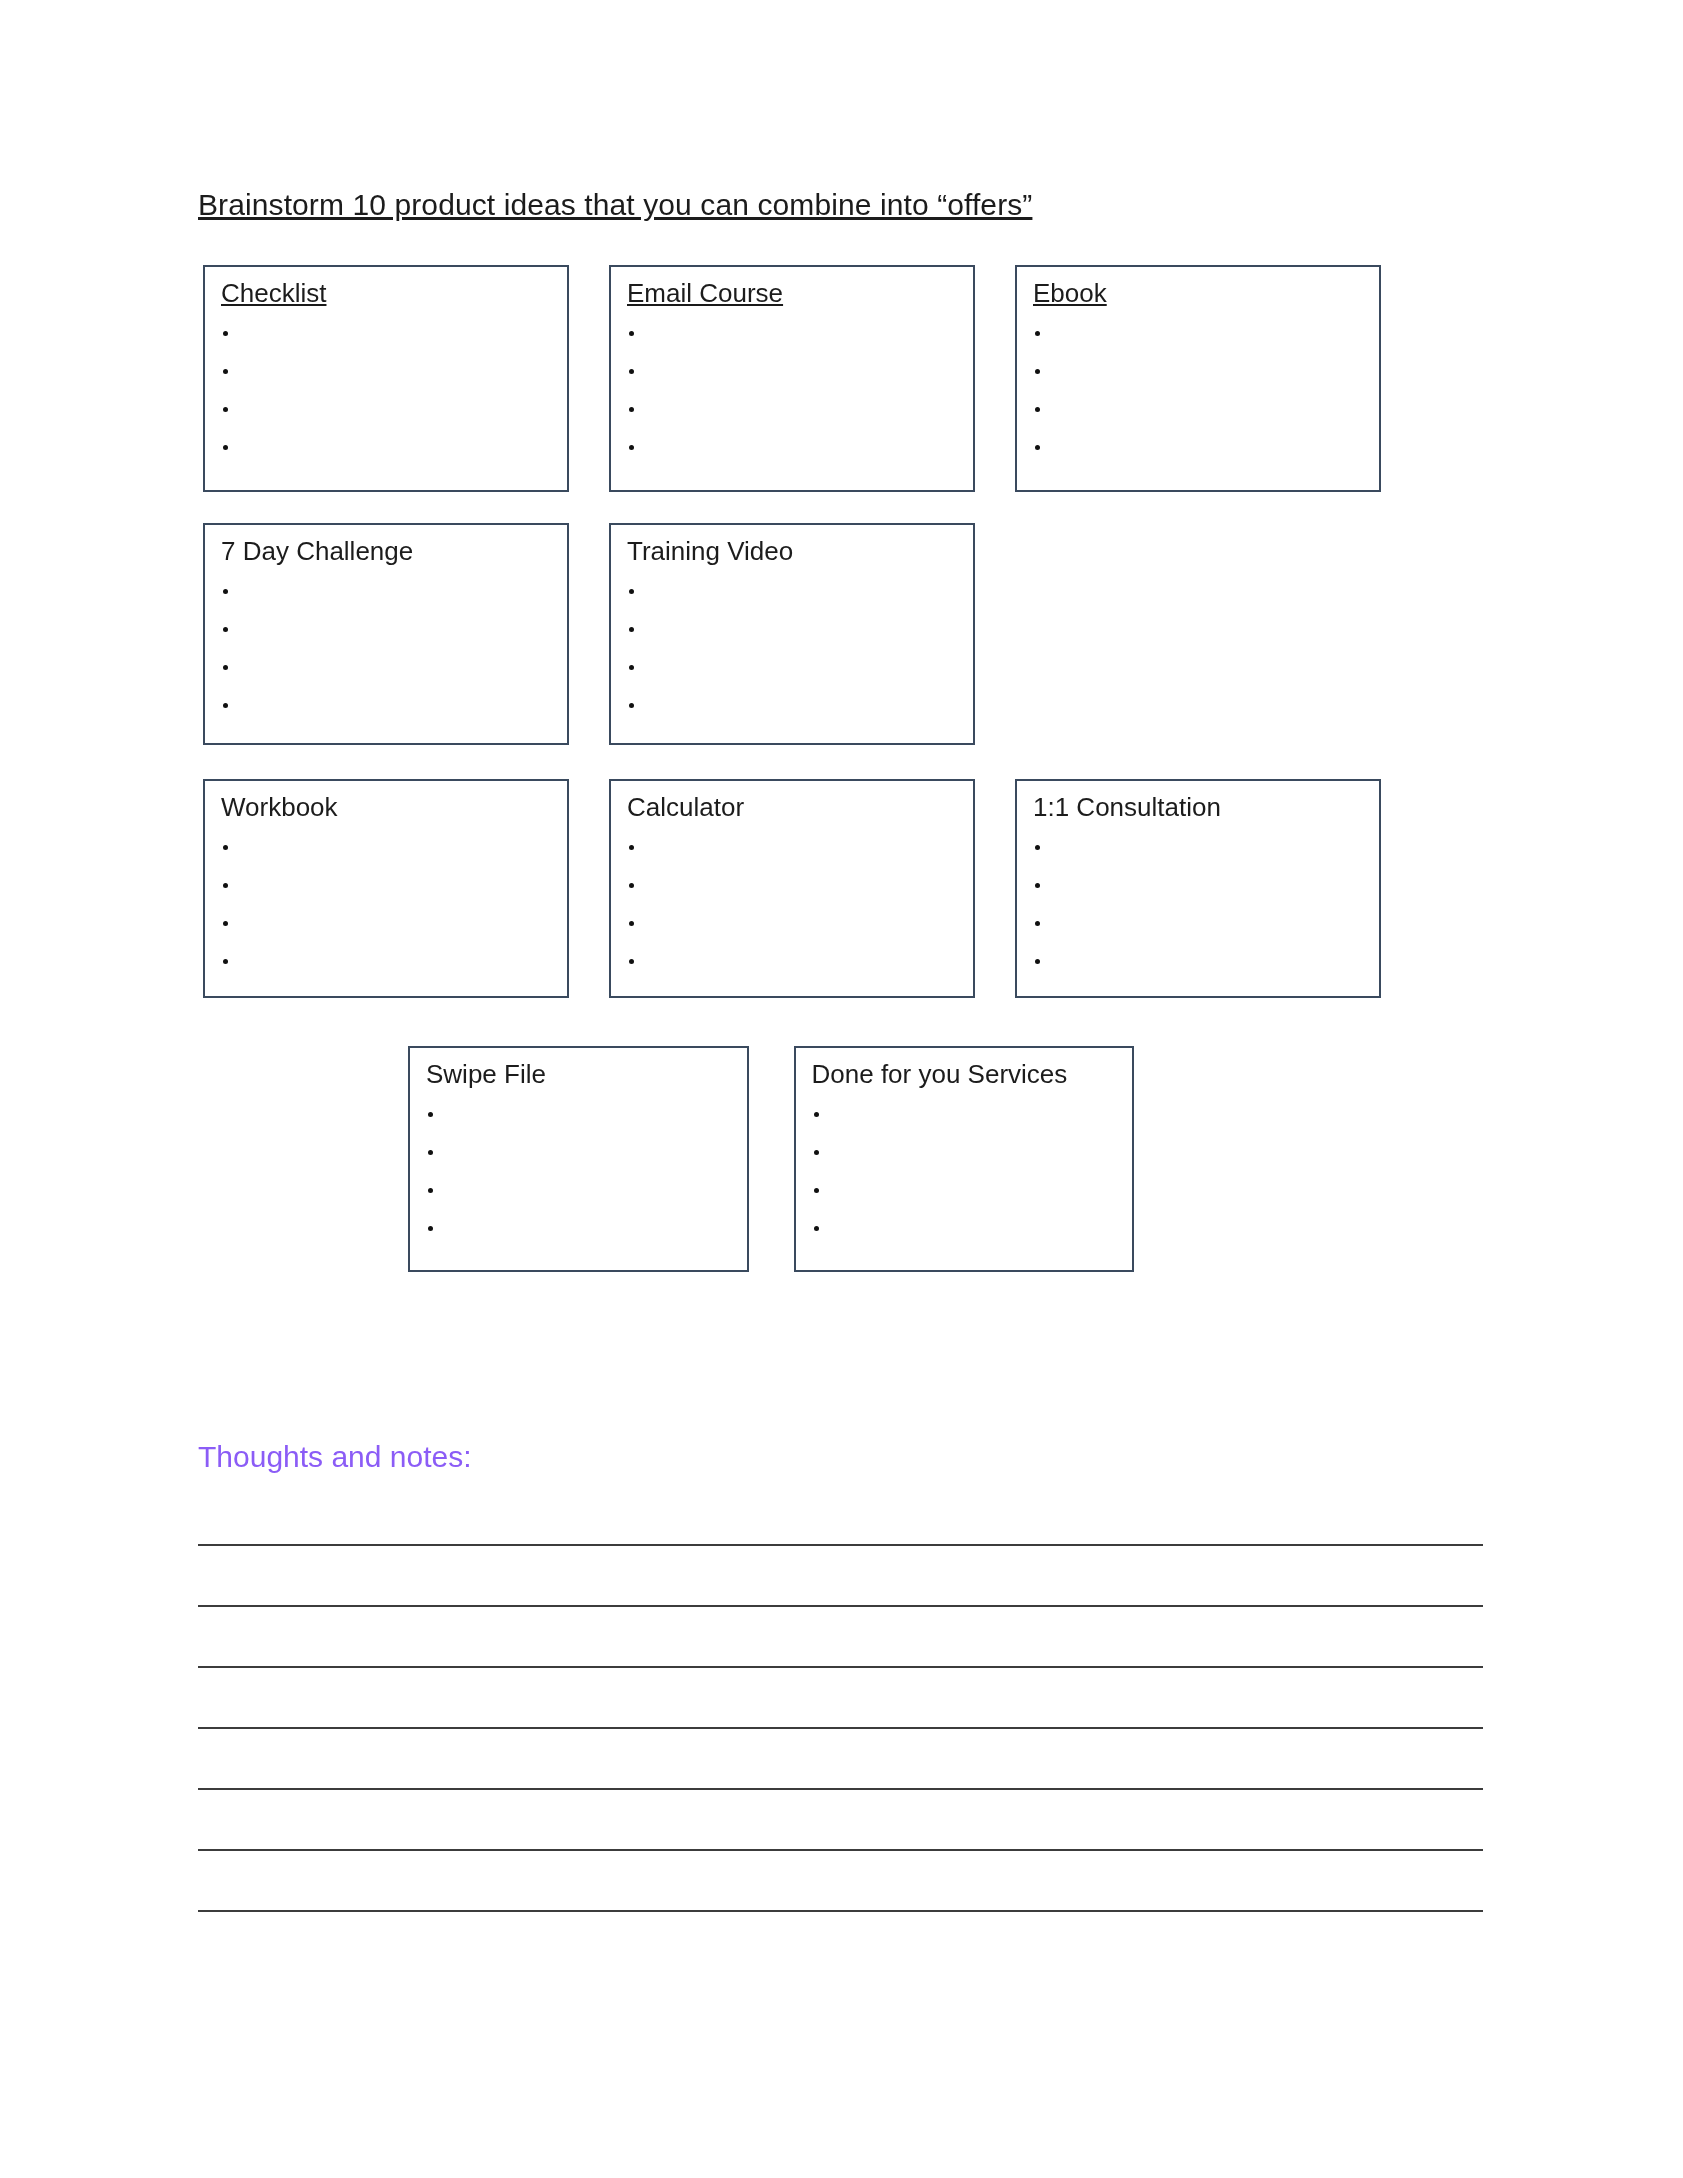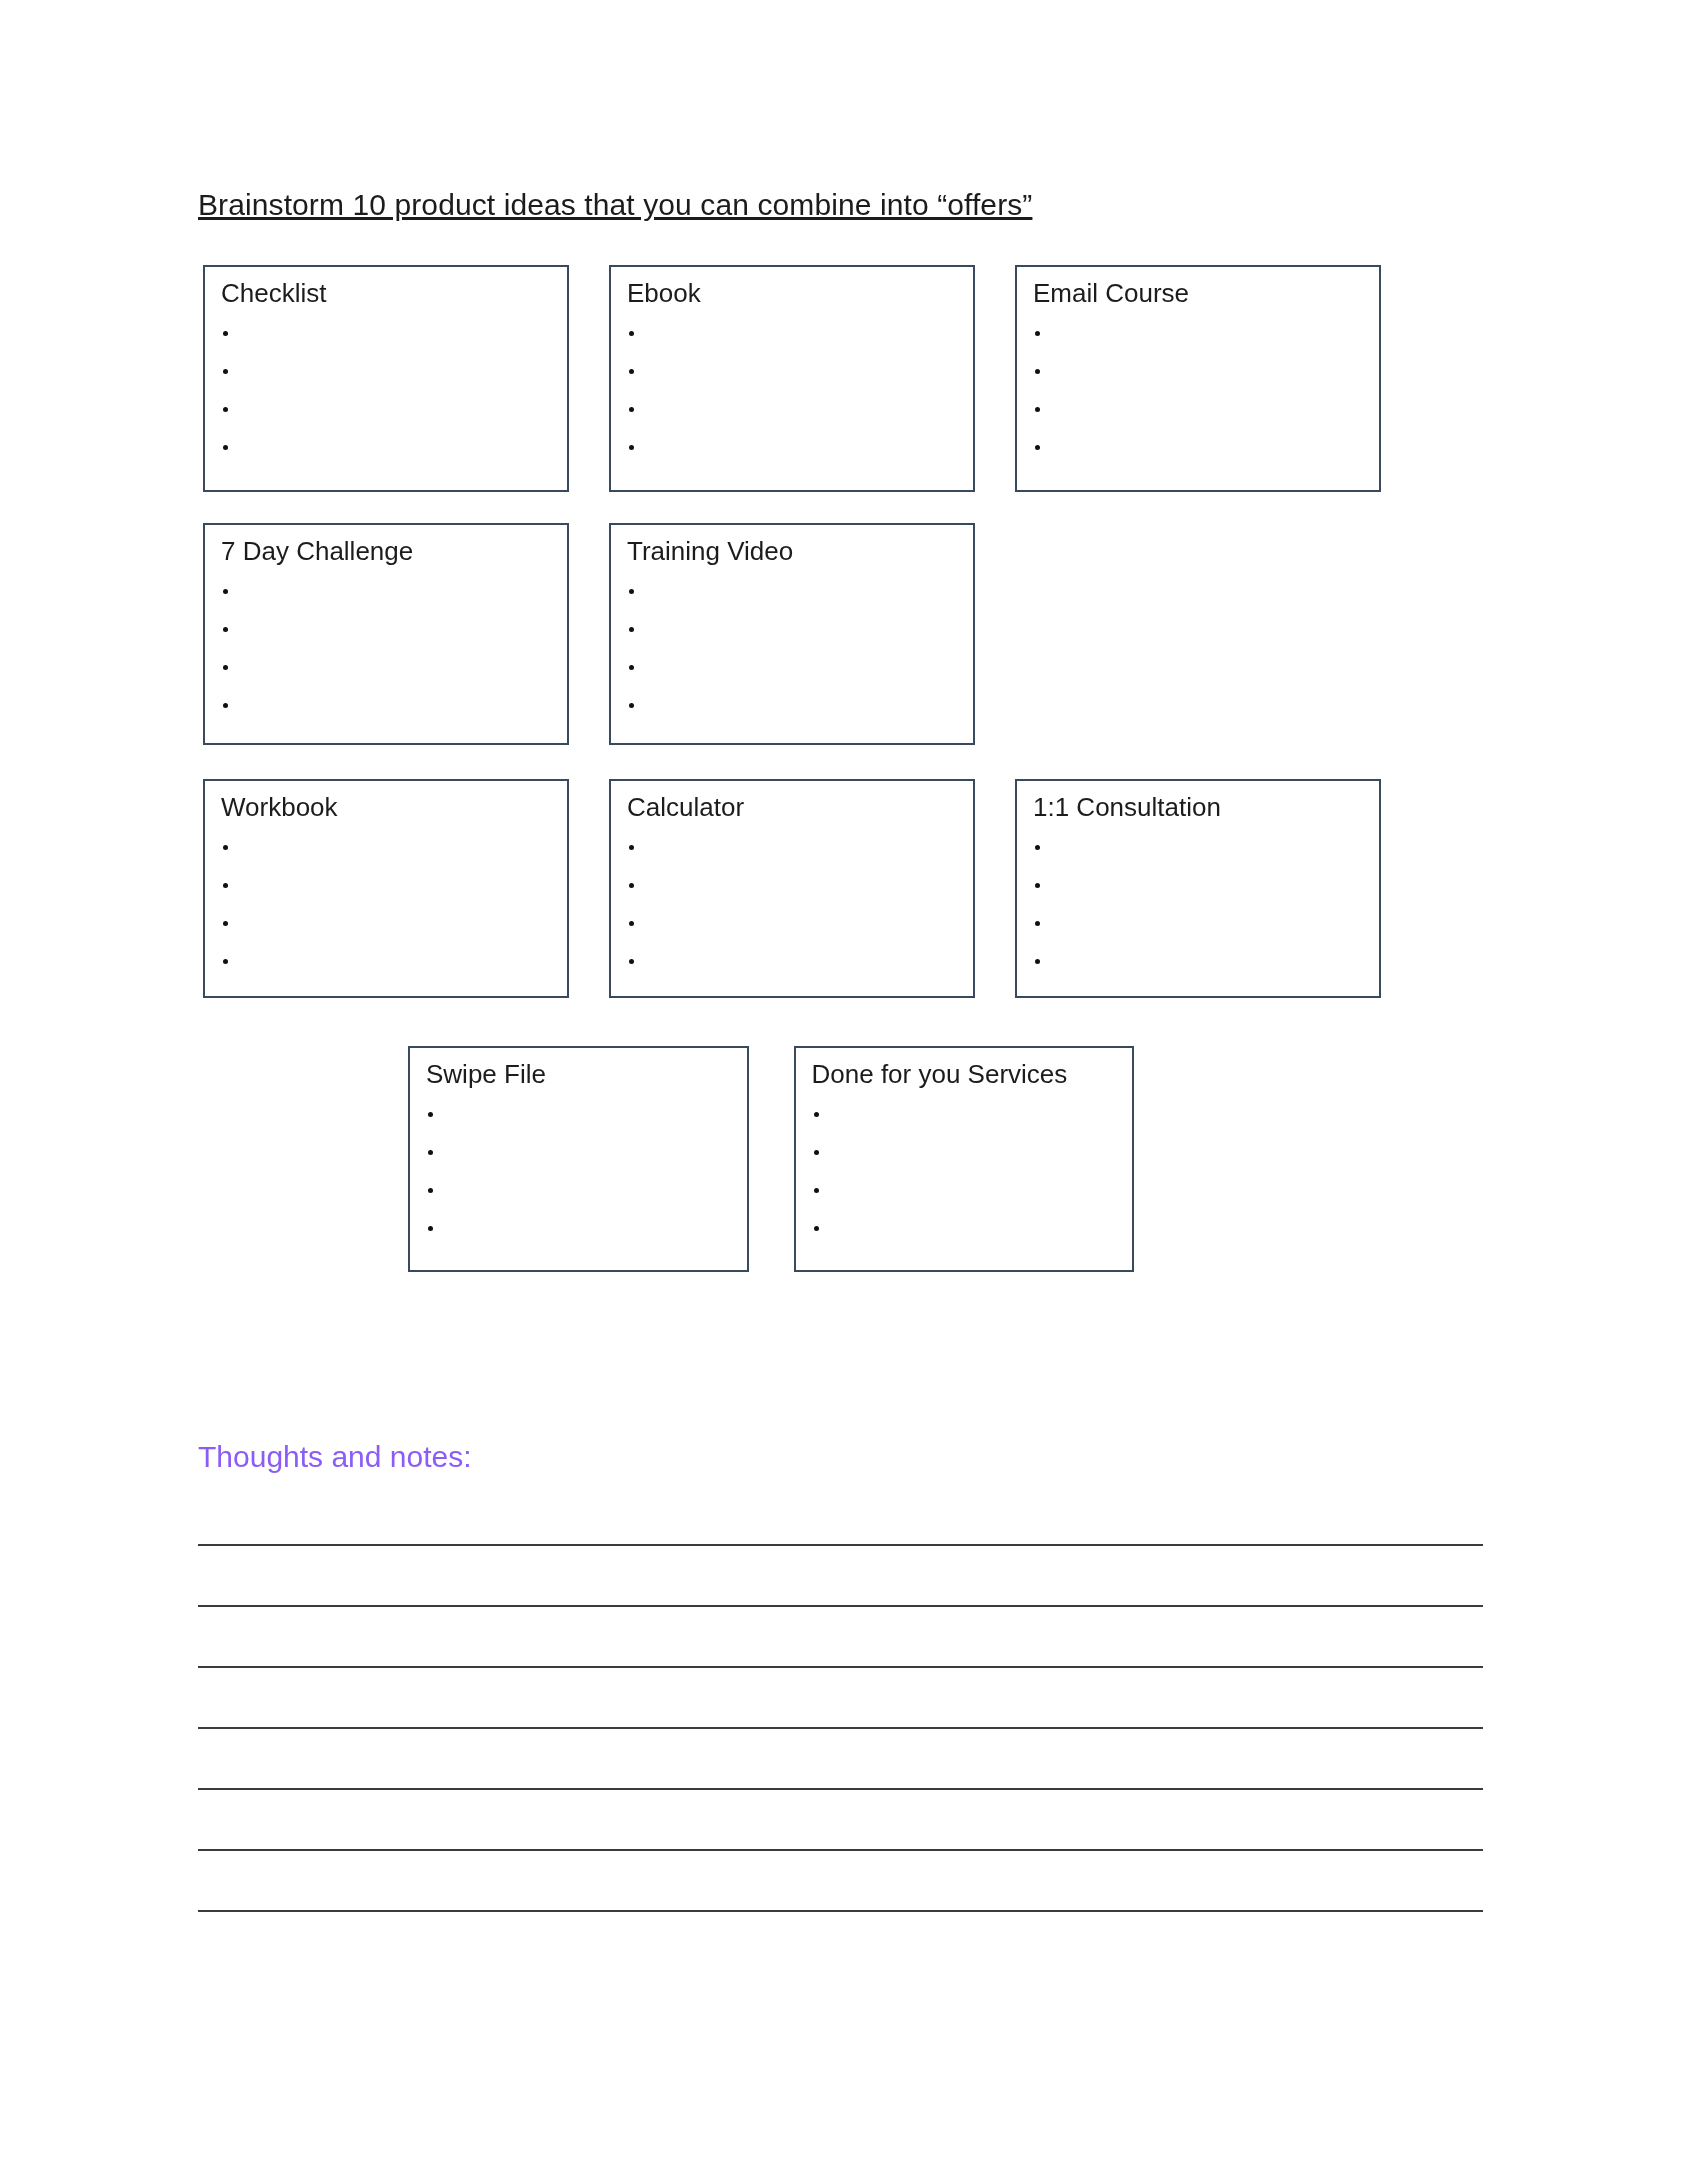--- a/index.html
+++ b/index.html
@@ -43,21 +43,21 @@
     width: 1683px;
   }
 
   .idea-row {
     position: absolute;
     left: 203px;
     width: 1277px;
     display: flex;
     gap: 40px;
   }
-  .idea-row.row-1 { top: 265px; }
+  .idea-row.row-1 { top: 265px; text-decoration: underline; }
   .idea-row.row-2 { top: 523px; }
   .idea-row.row-3 { top: 779px; }
   .idea-row.row-4 {
     top: 1046px;
     left: 408px;
     width: 726px;
     gap: 45px;
   }
 
   .idea-box {
@@ -147,37 +147,37 @@
       <div class="idea-box">
         <div class="idea-title">Checklist</div>
         <ul class="idea-bullets">
           <li></li>
           <li></li>
           <li></li>
           <li></li>
         </ul>
       </div>
       <div class="idea-box">
+        <div class="idea-title">Email Course</div>
+        <ul class="idea-bullets">
+          <li></li>
+          <li></li>
+          <li></li>
+          <li></li>
+        </ul>
+      </div>
+      <div class="idea-box">
         <div class="idea-title">Ebook</div>
         <ul class="idea-bullets">
           <li></li>
           <li></li>
           <li></li>
           <li></li>
         </ul>
       </div>
-      <div class="idea-box">
-        <div class="idea-title">Email Course</div>
-        <ul class="idea-bullets">
-          <li></li>
-          <li></li>
-          <li></li>
-          <li></li>
-        </ul>
-      </div>
     </div>
 
     <div class="idea-row row-2">
       <div class="idea-box">
         <div class="idea-title">7 Day Challenge</div>
         <ul class="idea-bullets">
           <li></li>
           <li></li>
           <li></li>
           <li></li>

